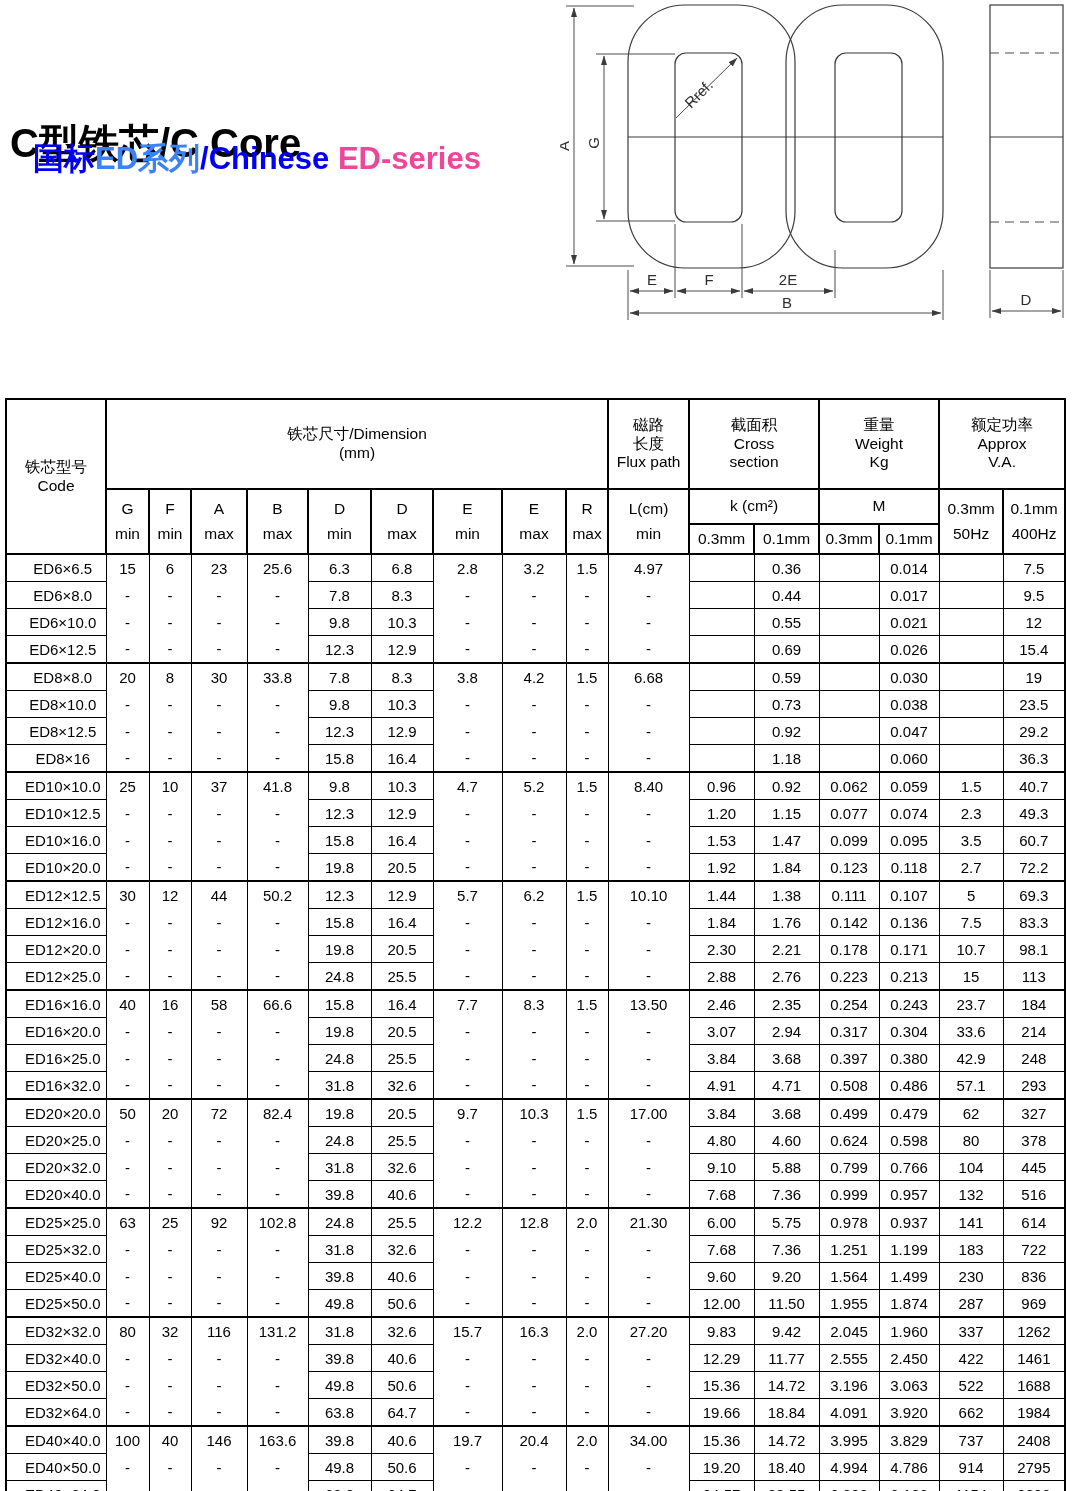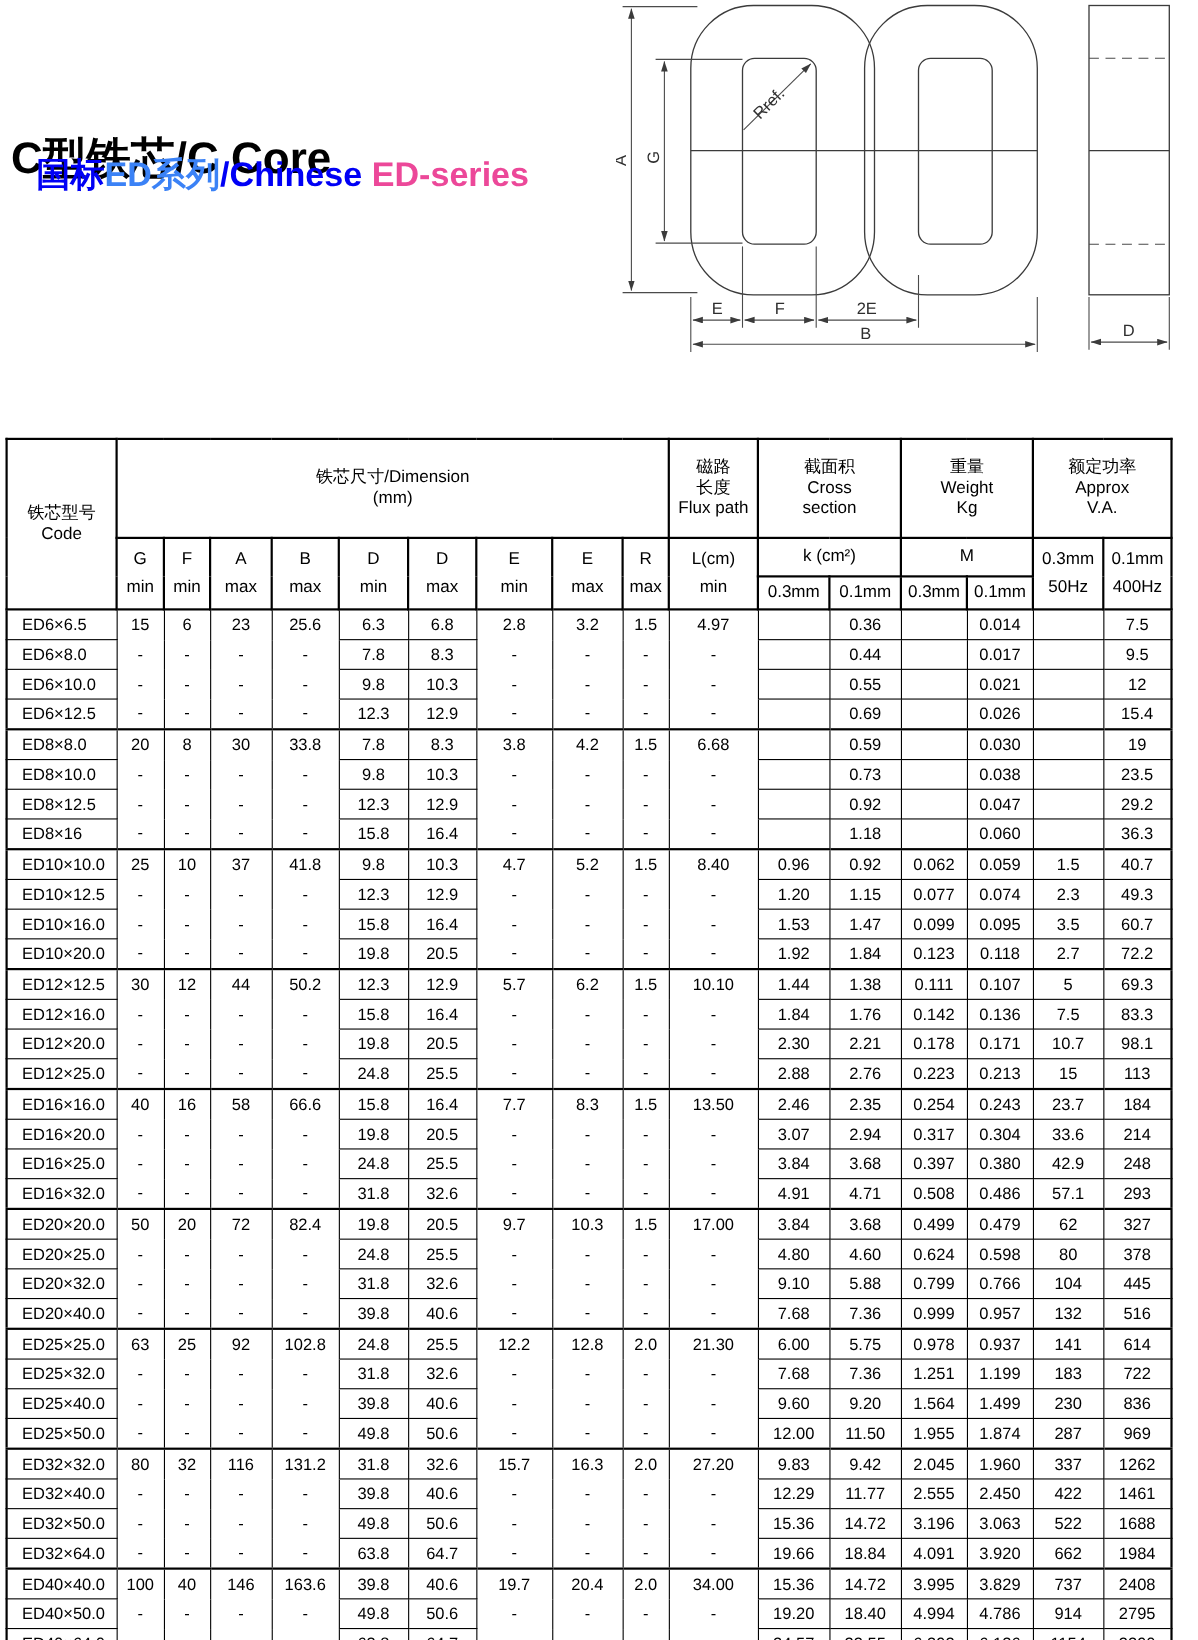--- a/index.html
+++ b/index.html
@@ -21,21 +21,21 @@
   #spec-table th,#spec-table td{padding:0;text-align:center;vertical-align:middle;font-weight:normal;overflow:hidden;}
   #spec-table thead th{border:2px solid #000;font-size:15.5px;line-height:1.22;}
   #spec-table thead tr.r1 th{height:88px;}
   #spec-table thead tr.r2 th{height:33px;}
   #spec-table thead tr.r3 th{height:28px;}
   #spec-table thead th.two-line{line-height:1.55;}
   #spec-table tbody td{border:1.5px solid #000;height:26px;font-size:15px;line-height:1;}
   #spec-table tbody td.noh{border-top:hidden;}
   #spec-table tbody tr.group-start td,
   #spec-table tbody tr.group-start td.noh{border-top:2.5px solid #000;}
-  #spec-table tbody td.code{text-align:left;padding-left:13px;}
+  #spec-table tbody td.code{text-align:center;padding-left:13px;}
 </style>
 </head>
 <body>
 <div id="page">
 
   <div id="title">C型铁芯/C Core</div>
   <div id="subtitle"><span style="color: rgb(0, 0, 245); margin-left: 23px;">国标</span><span style="color: #3b82f6;">ED系列</span><span style="color: rgb(0, 0, 245); margin-top: 44px;">/Chinese</span><span style="color: #ec4899;"> ED-series</span></div>
 
   <svg id="diagram" width="529" height="348" viewBox="560 0 529 348">
     <defs>

